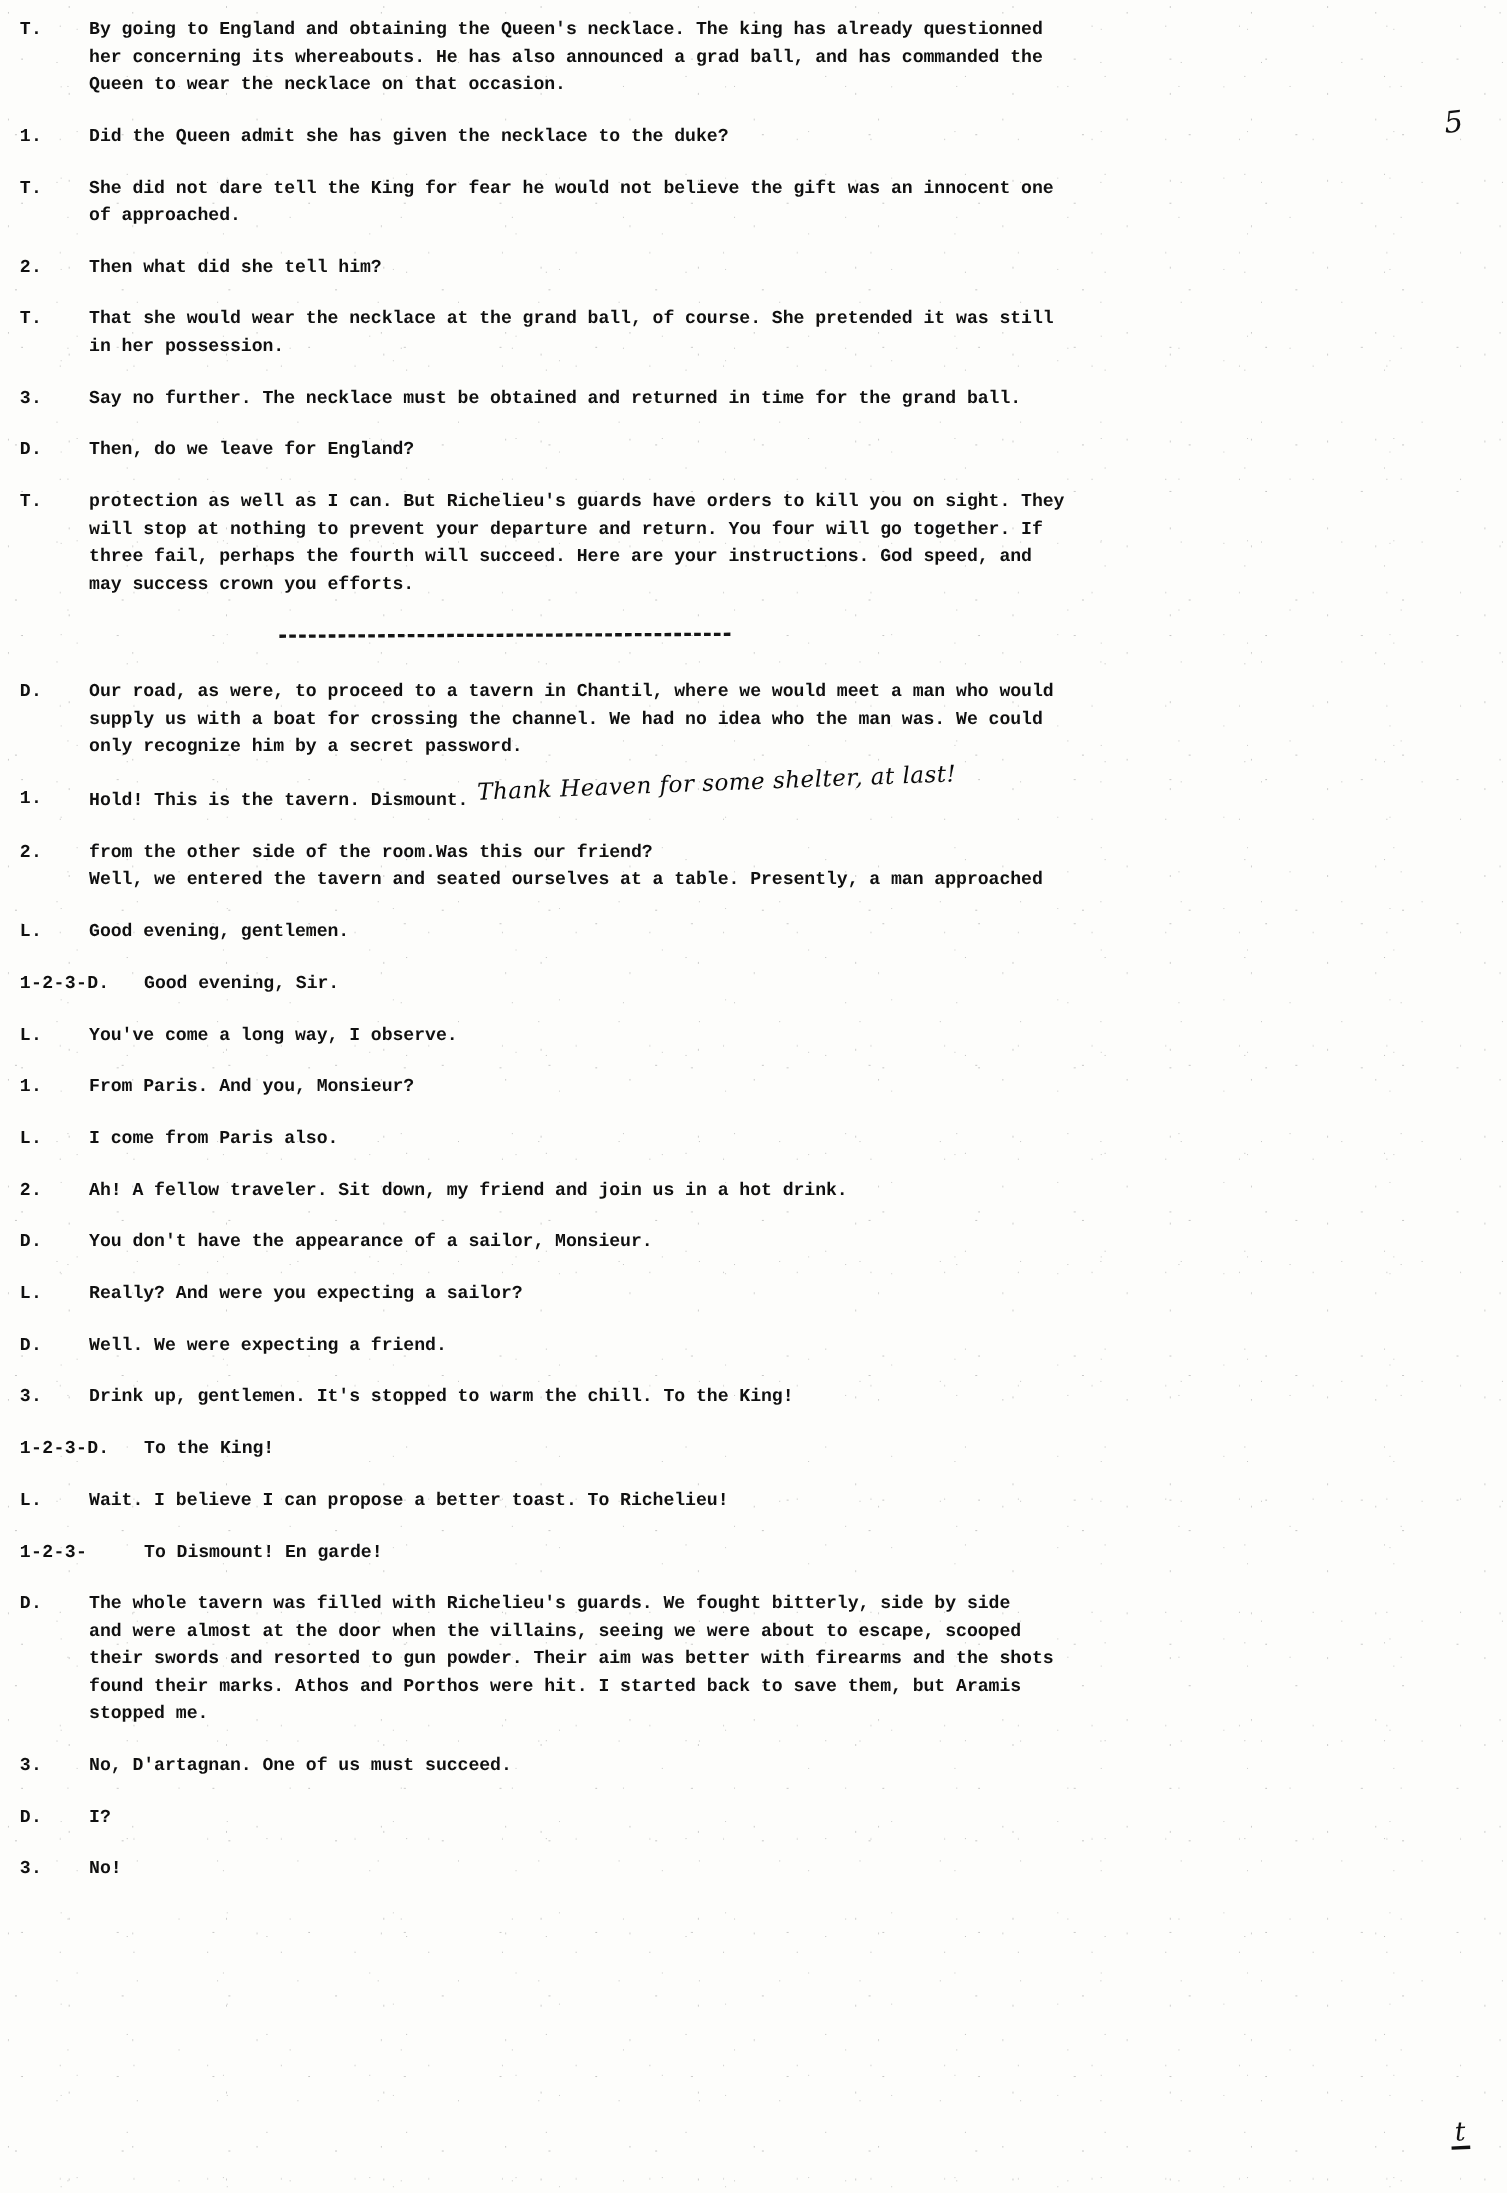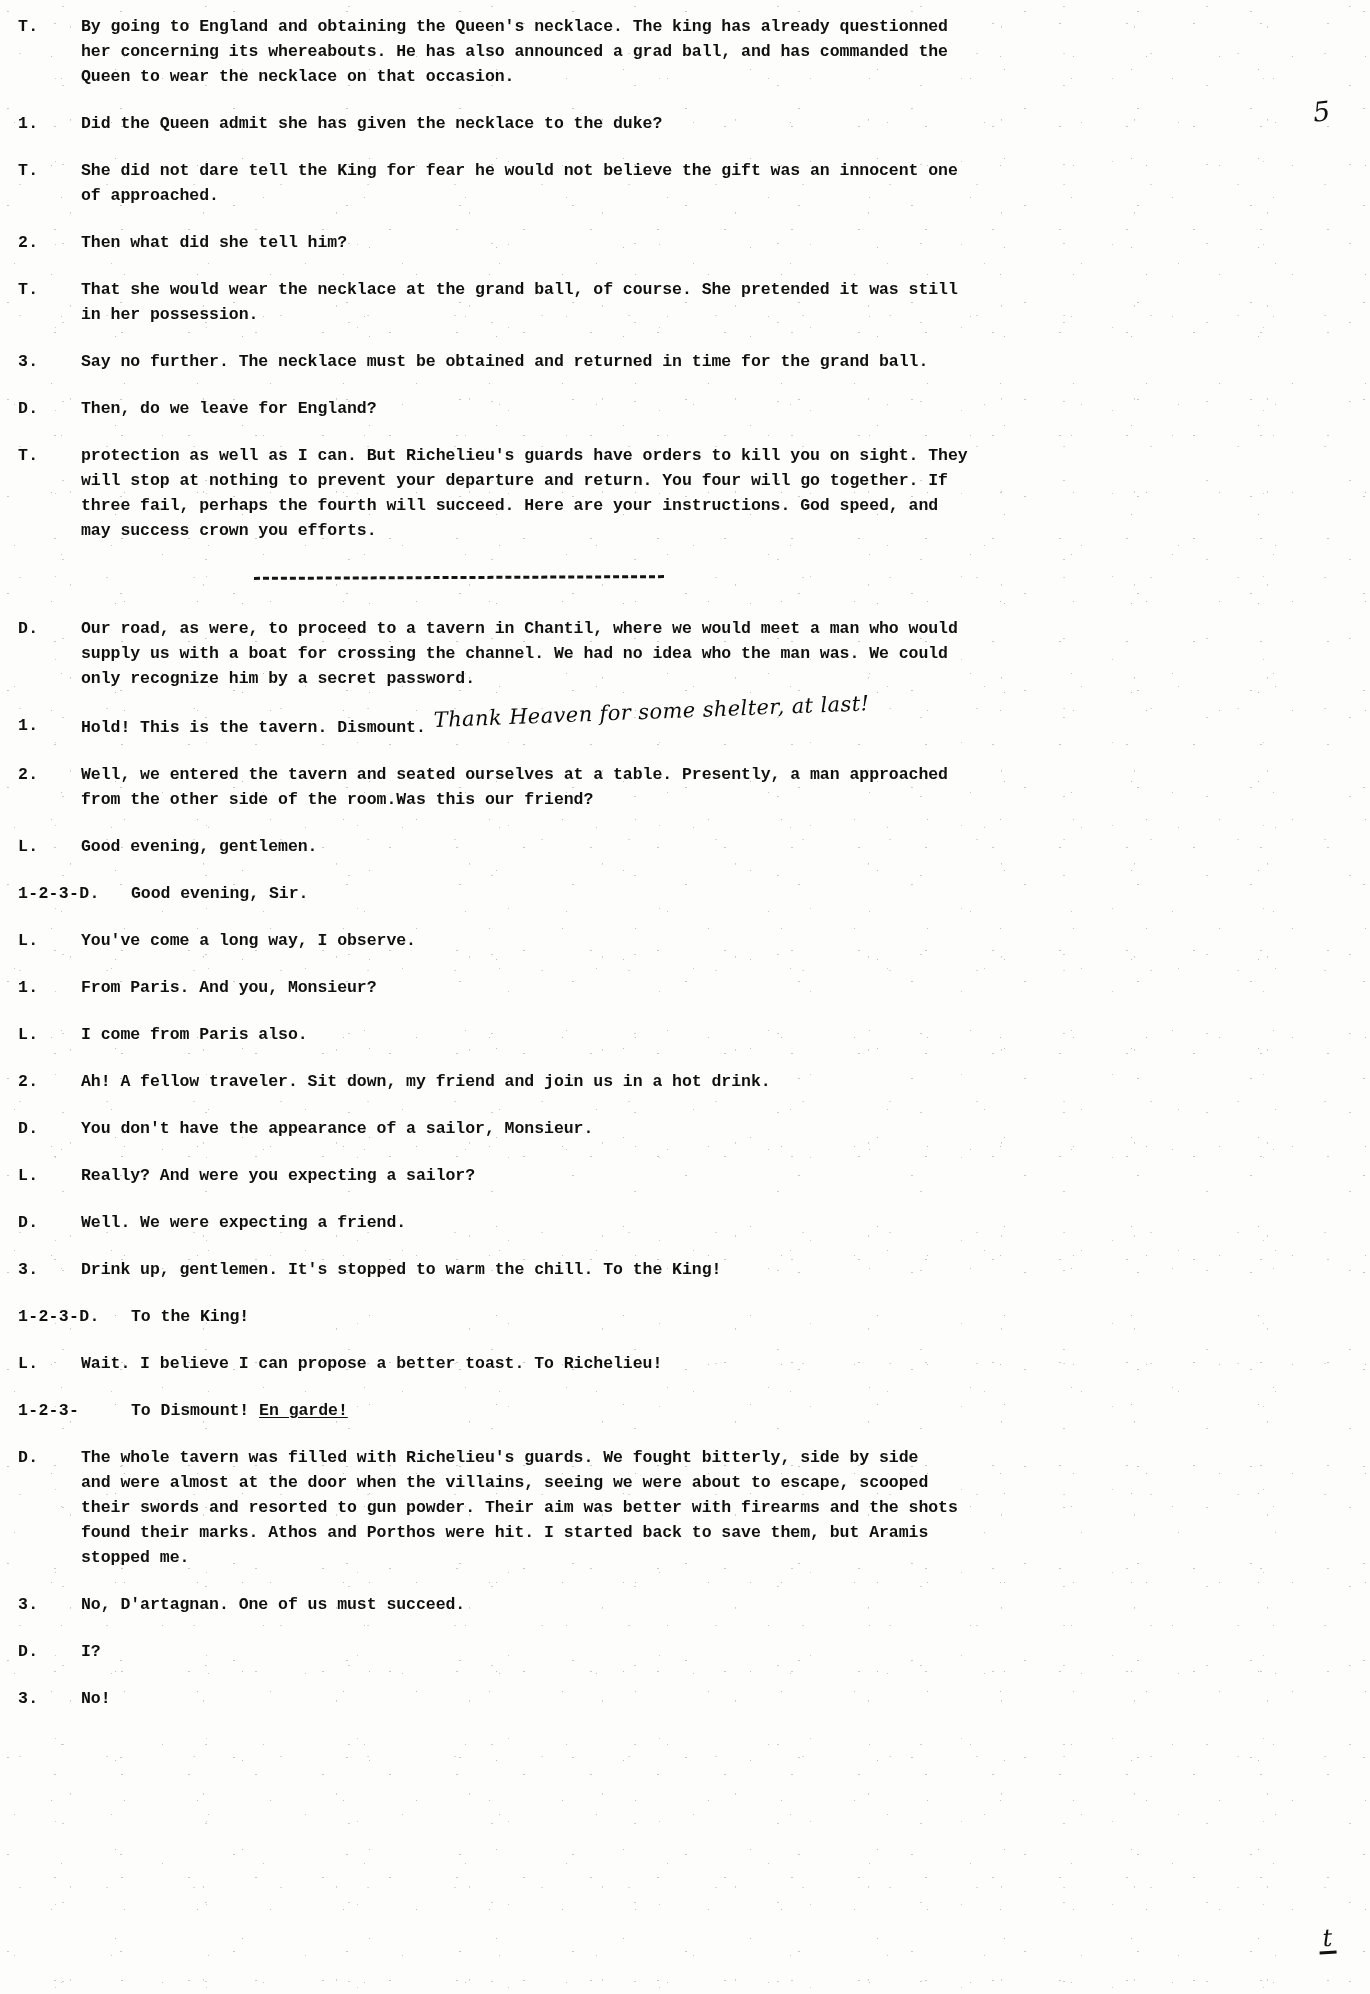--- a/index.html
+++ b/index.html
@@ -80,21 +80,20 @@
     margin-left: 17px;
     -webkit-font-smoothing: none;
   }
 
   .lines .ln {
     display: block;
     white-space: pre-wrap;
   }
 
   .underline {
-    text-decoration: underline;
     text-underline-offset: 2px;
   }
 
   
   .hand {
     font-family: "DejaVu Serif", "Liberation Serif", serif;
     font-style: italic;
     font-weight: 400;
     font-size: 21px;
     letter-spacing: 0.4px;
@@ -236,22 +235,22 @@
       </div>
       <div class="entry">
         <div class="speaker">1.</div>
         <div class="lines">
           <span class="ln hand-inline"><span>Hold! This is the tavern. Dismount.</span><span class="hand">Thank Heaven for some shelter, at last!</span></span>
         </div>
       </div>
       <div class="entry">
         <div class="speaker">2.</div>
         <div class="lines">
+          <span class="ln">from the other side of the room.Was this our friend?</span>
           <span class="ln">Well, we entered the tavern and seated ourselves at a table. Presently, a man approached</span>
-          <span class="ln">from the other side of the room.Was this our friend?</span>
         </div>
       </div>
       <div class="entry">
         <div class="speaker">L.</div>
         <div class="lines">
           <span class="ln">Good evening, gentlemen.</span>
         </div>
       </div>
       <div class="entry">
         <div class="speaker wide">1-2-3-D.</div>

